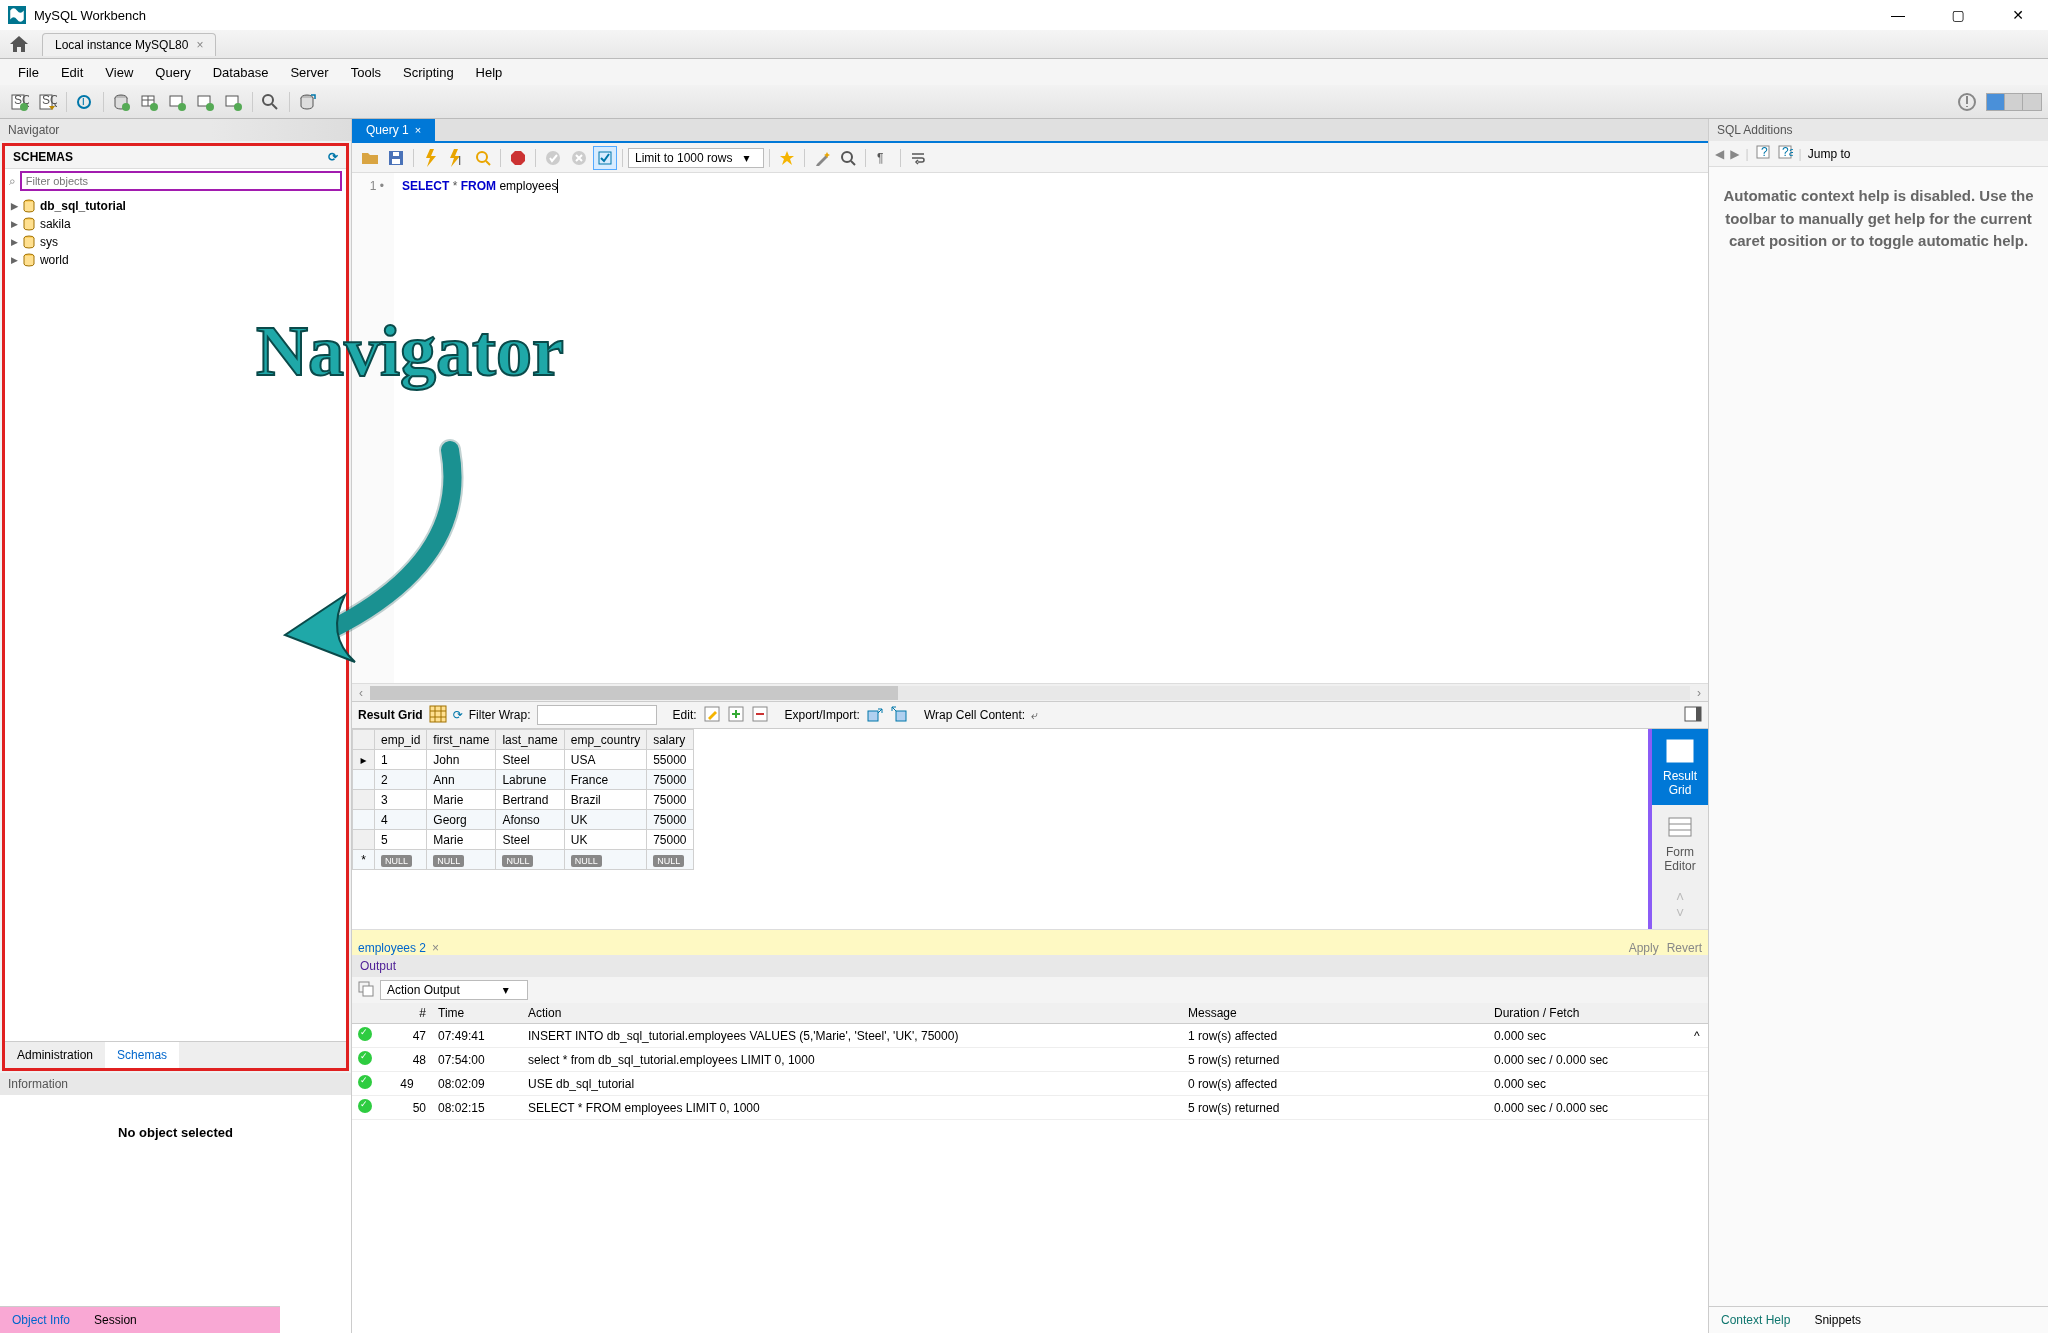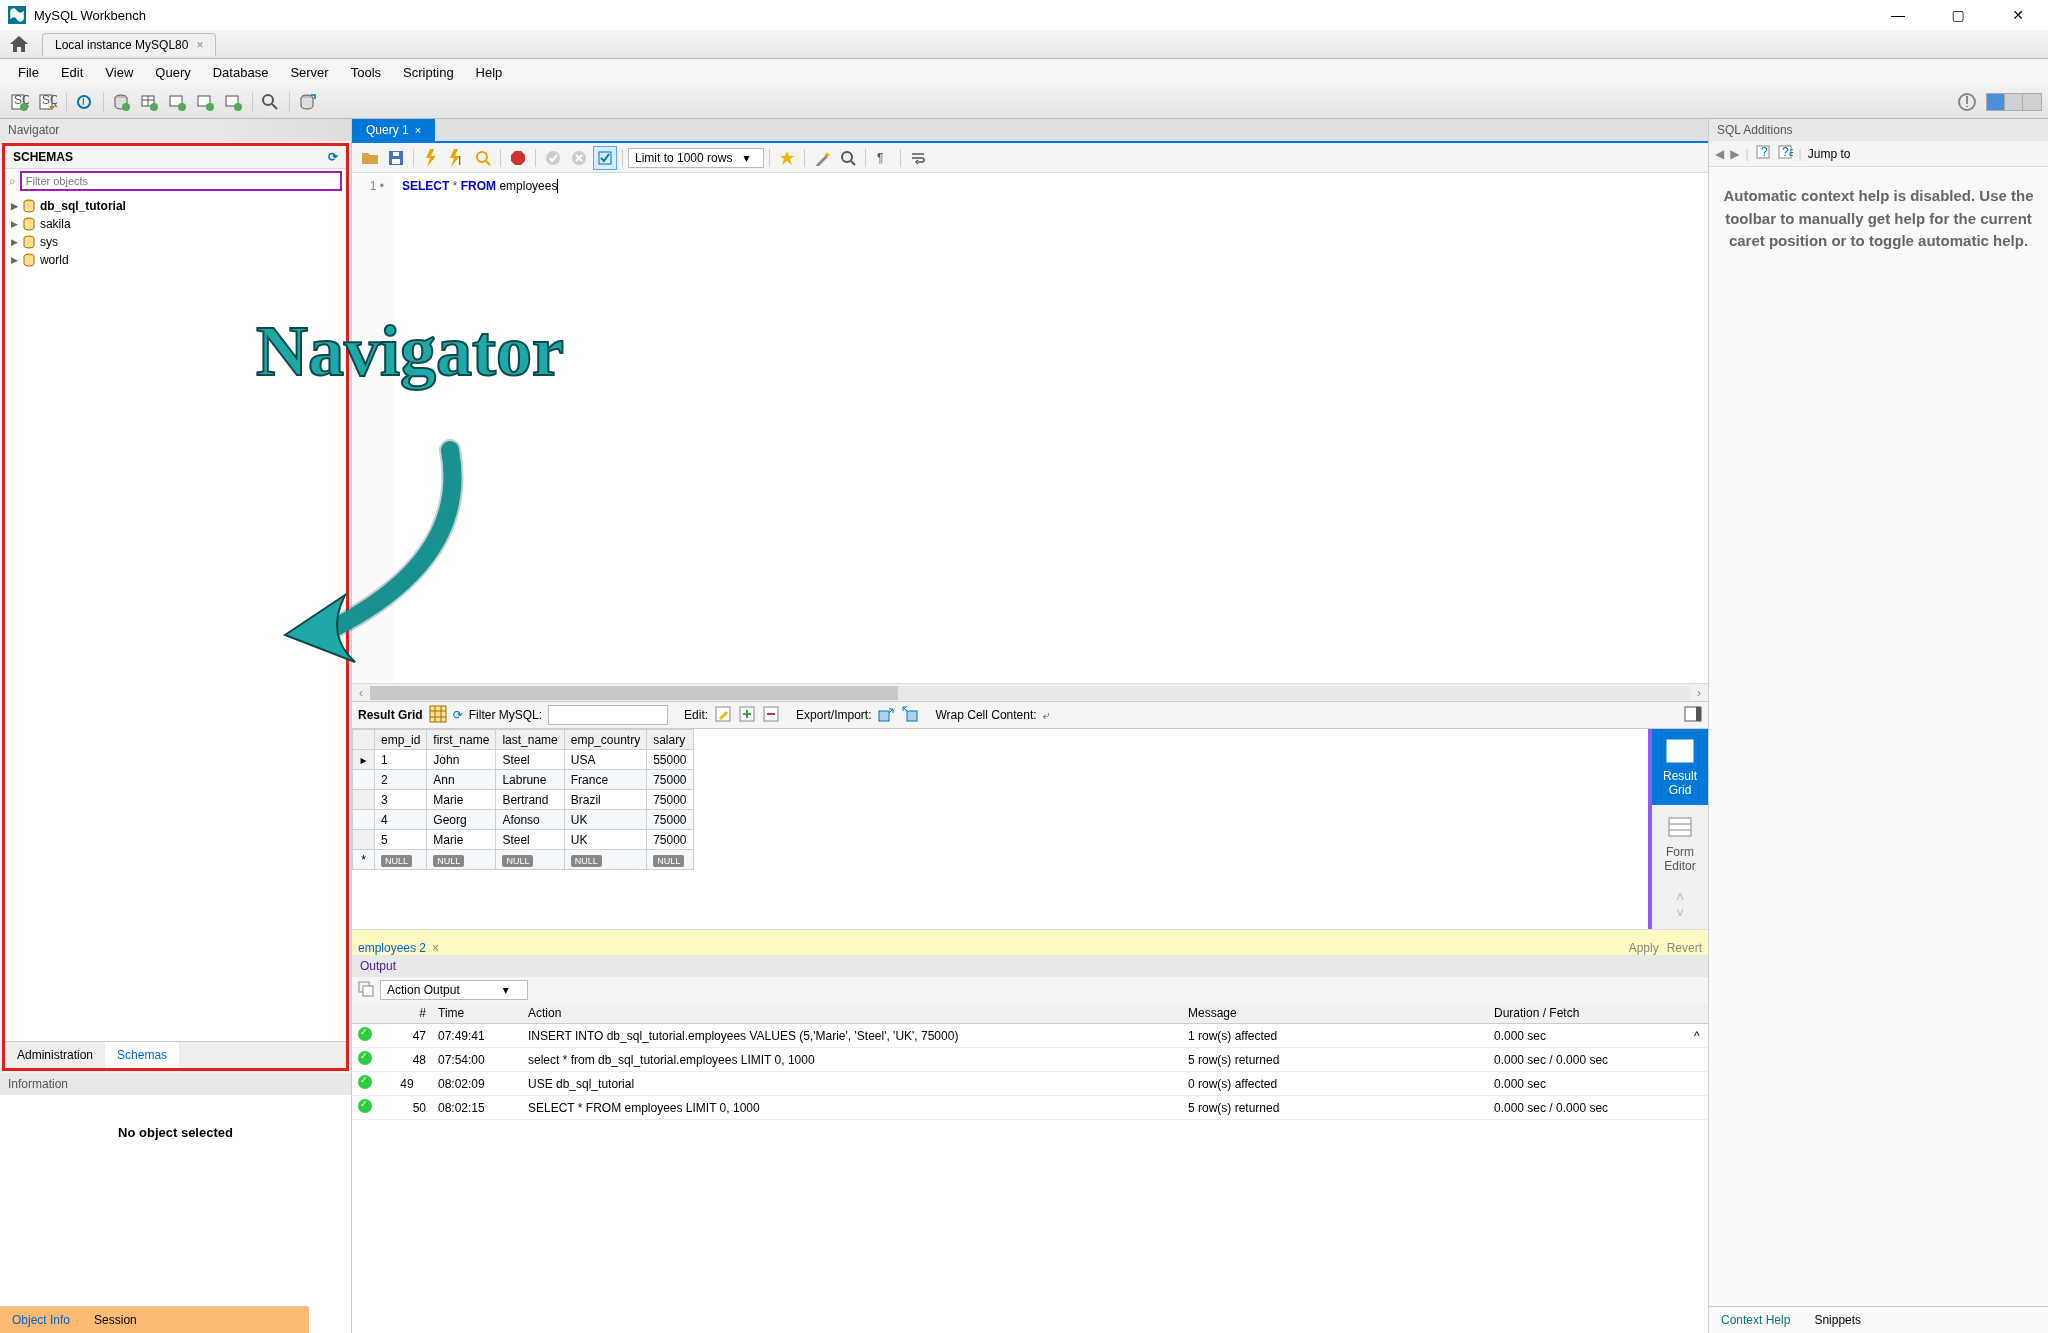--- a/index.html
+++ b/index.html
@@ -48,21 +48,21 @@
 .tri { color: #666; font-size: 9px; }
 .db-icon { width: 14px; height: 14px; }
 .nav-tabs { display: flex; background: #eee; border-top: 1px solid #ccc; }
 .nav-tabs div { padding: 6px 12px; font-size: 12px; }
 .nav-tabs .active { color: #0066cc; background: #fff; }
 
 
 .info-panel { width: 352px; border-right: 1px solid #ccc; }
 .info-hdr { padding: 4px 8px; font-size: 12px; color: #555; background: #e8e8e8; }
 .info-body { padding: 30px; text-align: center; font-weight: bold; font-size: 13px; }
-.info-tabs { display: flex; background: #fdba74; border-top: 1px solid #ccc; position: absolute; bottom: 0; width: 309px; }
+.info-tabs { display: flex; background: #f9a8d4; border-top: 1px solid #ccc; position: absolute; bottom: 0; width: 280px; }
 .info-tabs div { padding: 6px 12px; font-size: 12px; }
 .info-tabs .active { color: #0066cc; }
 
 
 .center { flex: 1; display: flex; flex-direction: column; }
 .query-tab-bar { height: 24px; background: #e0e0e0; display: flex; align-items: flex-end; border-bottom: 2px solid #0078d7; }
 .query-tab { background: #0078d7; color: #fff; padding: 4px 14px; font-size: 12px; display: flex; align-items: center; gap: 6px; }
 .query-tab .x { font-size: 11px; }
 
 .ed-toolbar { height: 30px; display: flex; align-items: center; padding: 0 6px; gap: 2px; background: #f4f4f4; border-bottom: 1px solid #ddd; }
@@ -437,21 +437,21 @@
     <div class="result-toolbar">
       <span class="lbl">Result Grid</span>
       <span><svg class="mini-icon" viewBox="0 0 18 18">
             <rect x="1" y="1" width="16" height="16" fill="#ffe090" stroke="#a07000"></rect>
             <line x1="1" y1="6" x2="17" y2="6" stroke="#a07000"></line>
             <line x1="1" y1="12" x2="17" y2="12" stroke="#a07000"></line>
             <line x1="6" y1="1" x2="6" y2="17" stroke="#a07000"></line>
             <line x1="12" y1="1" x2="12" y2="17" stroke="#a07000"></line>
           </svg></span>
       <span style="color:#07a">⟳</span>
-      <span>Filter MySQL:</span>
+      <span>Filter Wrap:</span>
       <input style="">
       <span style="margin-left:10px">Edit:</span>
       <span><svg class="mini-icon" viewBox="0 0 18 18">
             <rect x="2" y="2" width="14" height="14" fill="#fff" stroke="#888"></rect>
             <path d="M5 13 L12 6 L14 8 L7 15 Z" fill="#f5b400"></path>
           </svg></span>
       <span><svg class="mini-icon" viewBox="0 0 18 18">
             <rect x="2" y="2" width="14" height="14" fill="#fff" stroke="#888"></rect>
             <path d="M9 5 V13 M5 9 H13" stroke="#3a3" stroke-width="2"></path>
           </svg></span>

